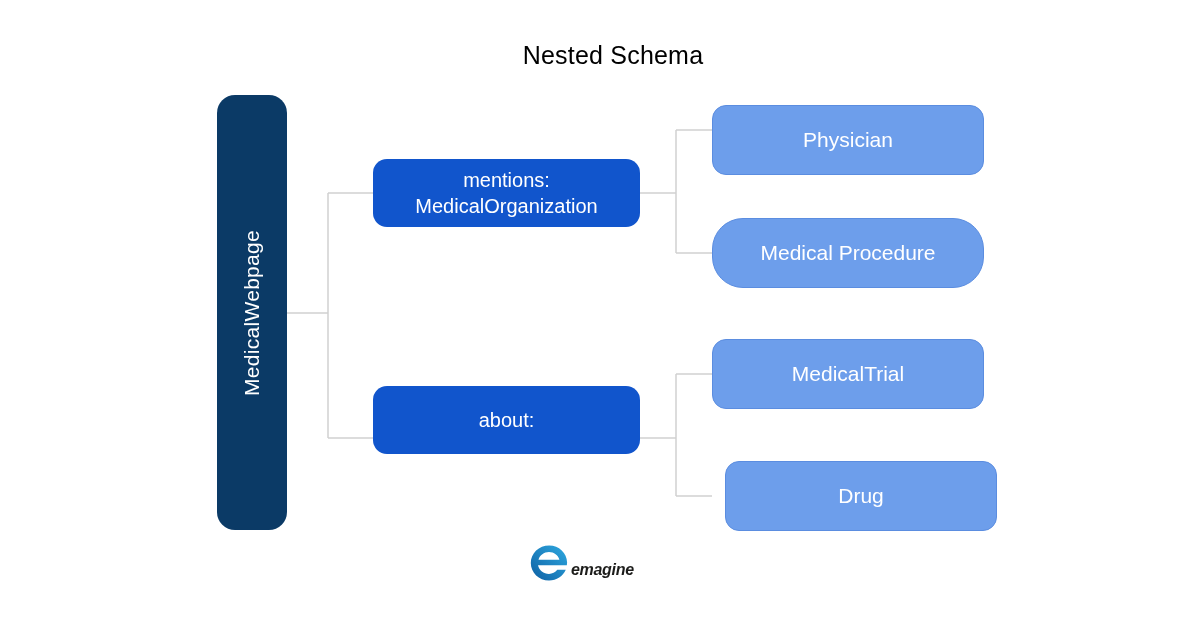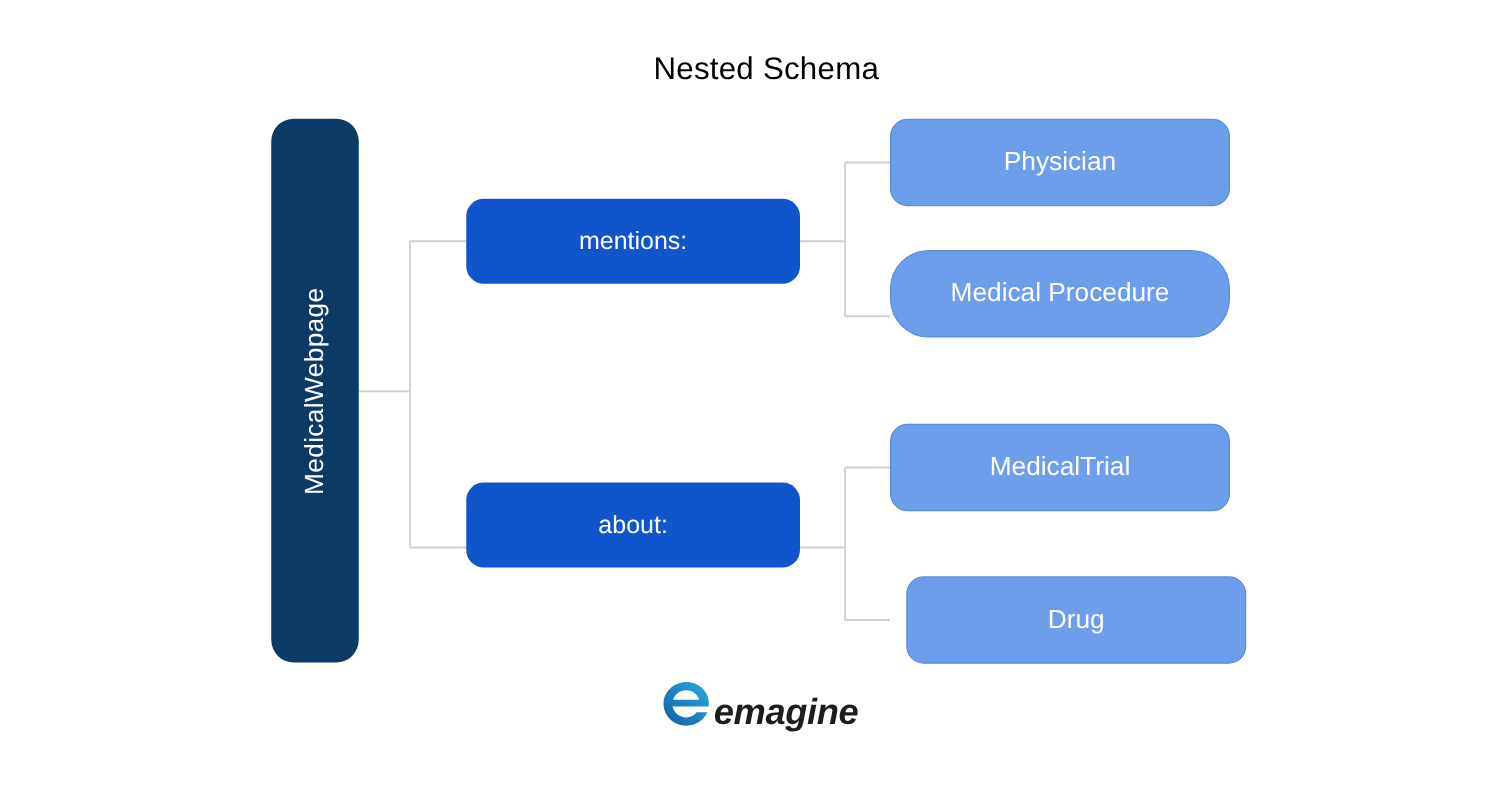--- a/index.html
+++ b/index.html
@@ -71,33 +71,33 @@
   .node-branch-about    { top: 386px; }
   .node-leaf {
     left: 712px;
     width: 272px;
     height: 70px;
     background: #6d9eeb;
     border: 1px solid #5b8de0;
     border-radius: 14px;
     font-size: 21px;
   }
-  .node-leaf-physician    { top: 95px; }
-  .node-leaf-medproc      { top: 200px; border-radius: 31px; }
+  .node-leaf-physician    { top: 105px; }
+  .node-leaf-medproc      { top: 218px; border-radius: 31px; }
   .node-leaf-medicaltrial { top: 339px; }
   .node-leaf-drug         { top: 461px; margin-left: 13px; }
   .logo {
     position: absolute;
     left: 528px;
     top: 543px;
     display: flex;
     align-items: center;
   }
   .logo-text {
-    font-size: 29px;
+    font-size: 16px;
     font-weight: 700;
     font-style: italic;
     color: #1d1d1b;
     letter-spacing: -0.3px;
     margin-left: 1px;
     margin-top: 10px;
   }
 </style>
 </head>
 <body>
@@ -125,20 +125,21 @@
       <path d="M676 496 H712"></path>
     </g>
   </svg>
 
   <div class="node node-root">
     <span class="rotated">MedicalWebpage</span>
   </div>
 
   <div class="node node-branch node-branch-mentions">
     <span>mentions:</span>
+    <span>MedicalOrganization</span>
   </div>
 
   <div class="node node-branch node-branch-about">
     <span>about:</span>
   </div>
 
   <div class="node node-leaf node-leaf-physician">
     <span>Physician</span>
   </div>
 

